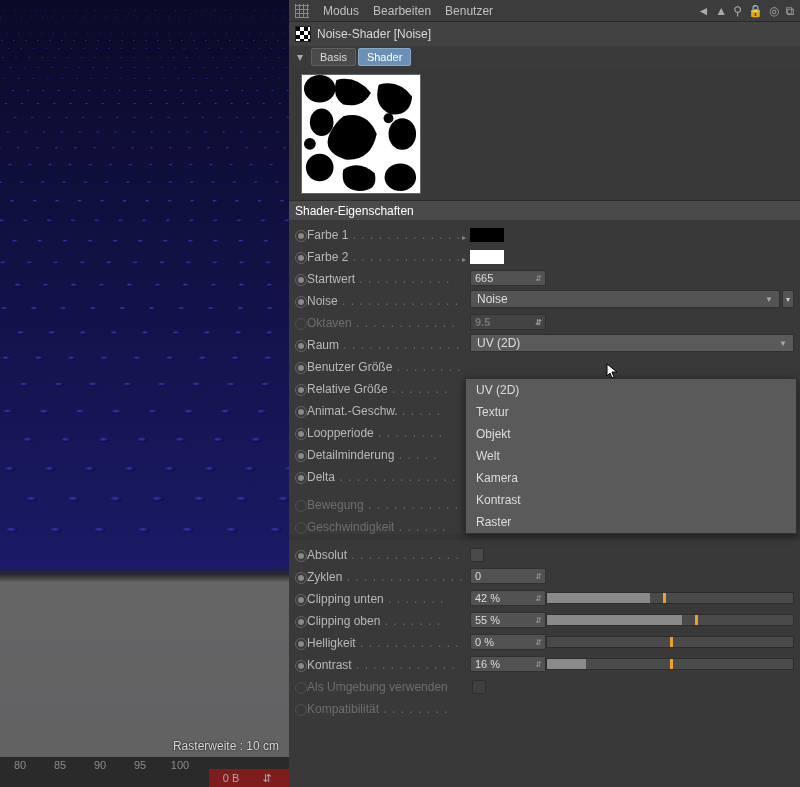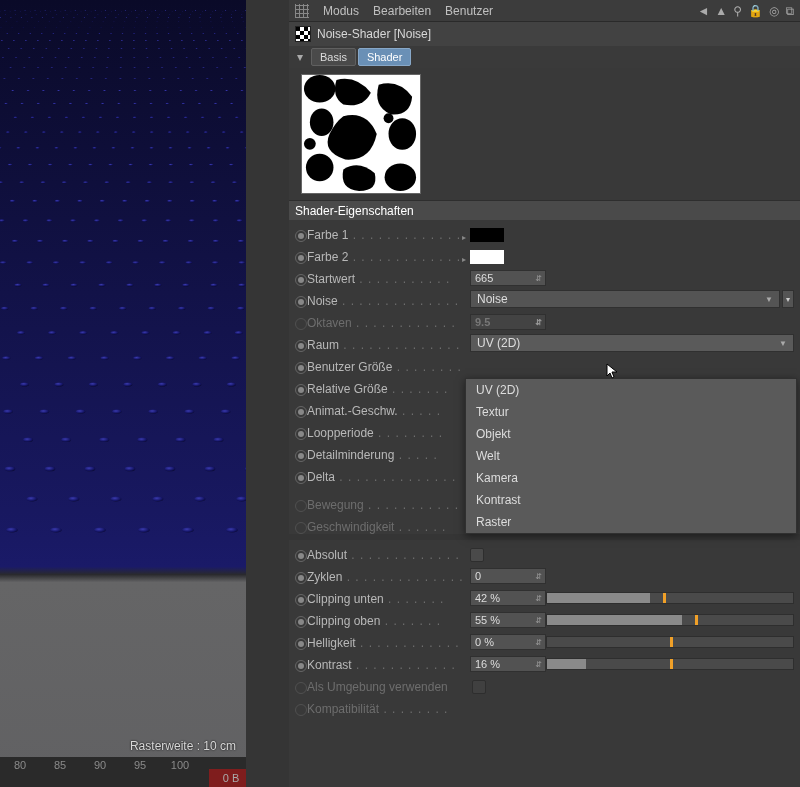--- a/index.html
+++ b/index.html
@@ -1,18 +1,18 @@
 <!DOCTYPE html>
 <html><head>
 <meta charset="utf-8">
 <style>
   * { box-sizing: border-box; margin: 0; padding: 0; font-family: -apple-system, "Helvetica Neue", Arial, sans-serif; }
   body { width: 800px; height: 787px; background: #353535; color: #b8b8b8; font-size: 12px; overflow: hidden; position: relative; }
 
-  .viewport { position: absolute; left: 0; top: 0; width: 246px; height: 787px; background: linear-gradient(to bottom, #0a0a28 0%, #181860 65%, #1a1a68 72%, #2a2a2e 73%, #656566 74%, #616163 100%); overflow: hidden; }
+  .viewport { position: absolute; left: 0; top: 0; width: 289px; height: 787px; background: linear-gradient(to bottom, #0a0a28 0%, #181860 65%, #1a1a68 72%, #2a2a2e 73%, #656566 74%, #616163 100%); overflow: hidden; }
   svg.dots { position: absolute; left: 0; top: 0; }
   .ruler { position: absolute; left: 0; bottom: 0; width: 289px; height: 30px; background: #2a2a2a; color: #8a8a8a; font-size: 11px; display: flex; align-items: flex-start; padding-top: 2px; }
   .ruler span { width: 40px; text-align: center; }
   .ruler .spinbox { position: absolute; right: 0; bottom: 0; width: 80px; height: 18px; background: #7f1d1d; color: #aaa; padding: 2px 4px; display: flex; justify-content: space-between; align-items: center; }
   .rasterweite { position: absolute; bottom: 34px; right: 10px; color: #d8d8d8; font-size: 12px; text-shadow: 0 0 2px #000; }
 
   .panel { position: absolute; left: 289px; top: 0; right: 0; bottom: 0; background: #393939; }
 
   .tab-row { height: 22px; background: #303030; border-bottom: 1px solid #222; display: flex; align-items: stretch; }
   .tab { padding: 4px 10px 0 10px; color: #b8b8b8; background: #3a3a3a; }

